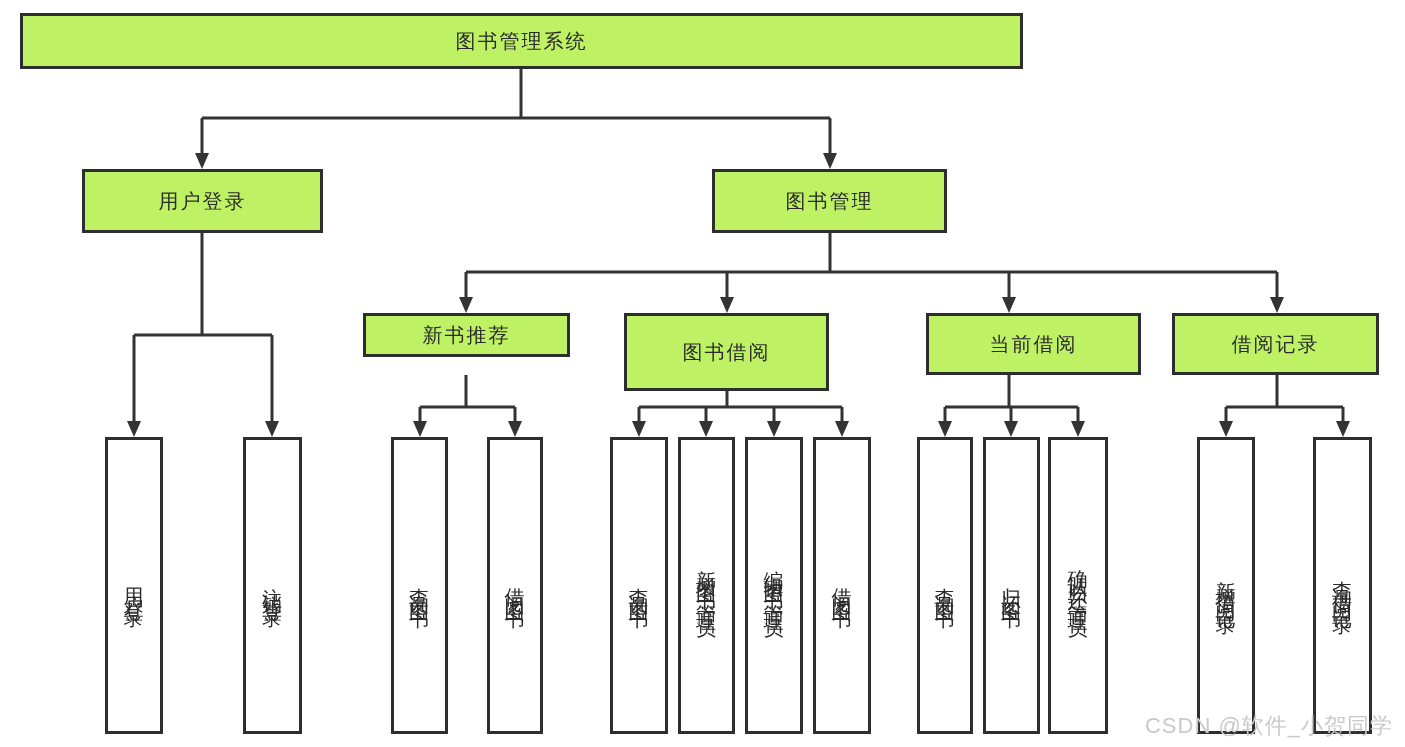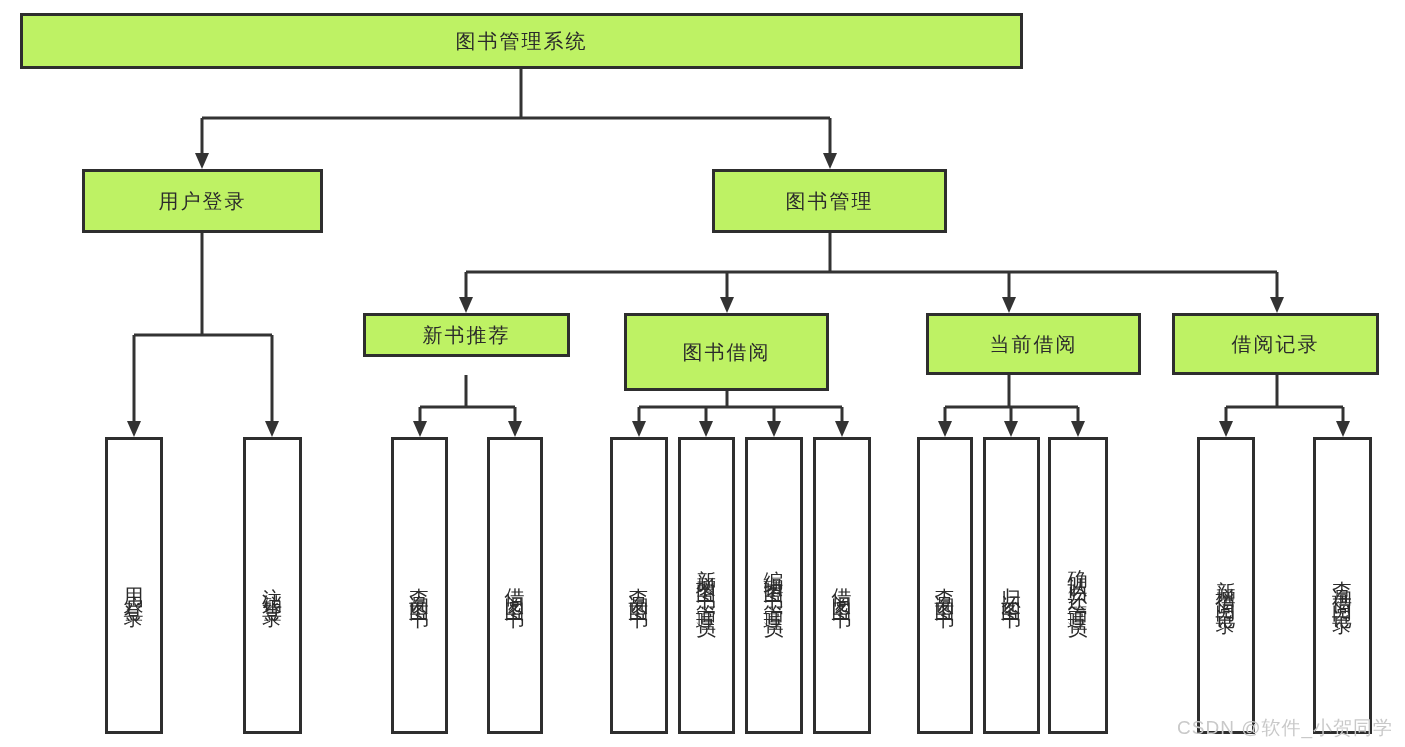--- a/index.html
+++ b/index.html
@@ -54,21 +54,21 @@
     text-orientation: mixed;
     font-size: 20px;
     letter-spacing: 7px;
     color: #2b2b2b;
     line-height: 1;
   }
   .watermark {
     position: absolute;
     right: 12px;
     bottom: 6px;
-    font-size: 19px;
+    font-size: 22px;
     color: #c9c9c9;
     letter-spacing: 1px;
     white-space: nowrap;
   }
 </style>
 </head>
 <body>
 
 <div class="canvas">
 

